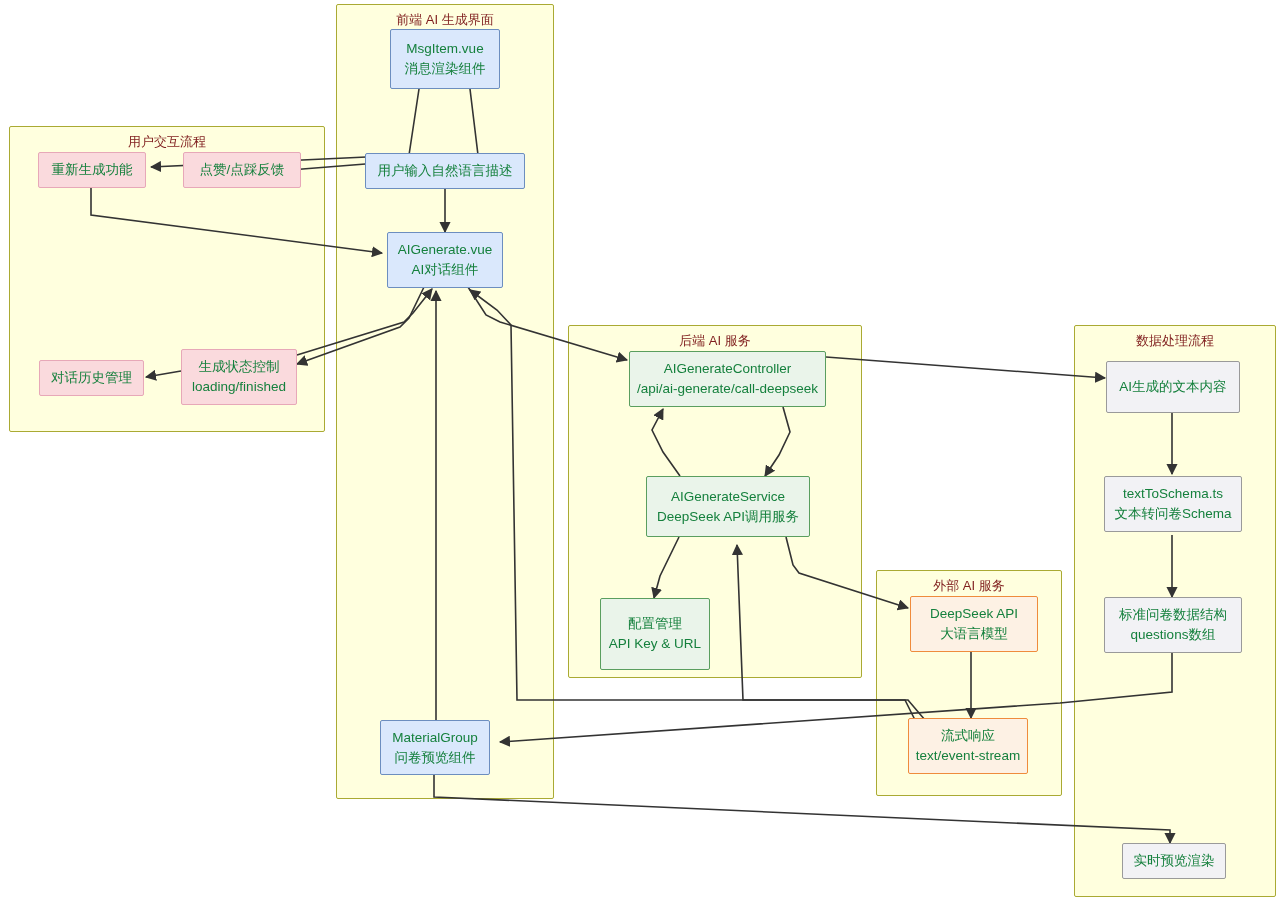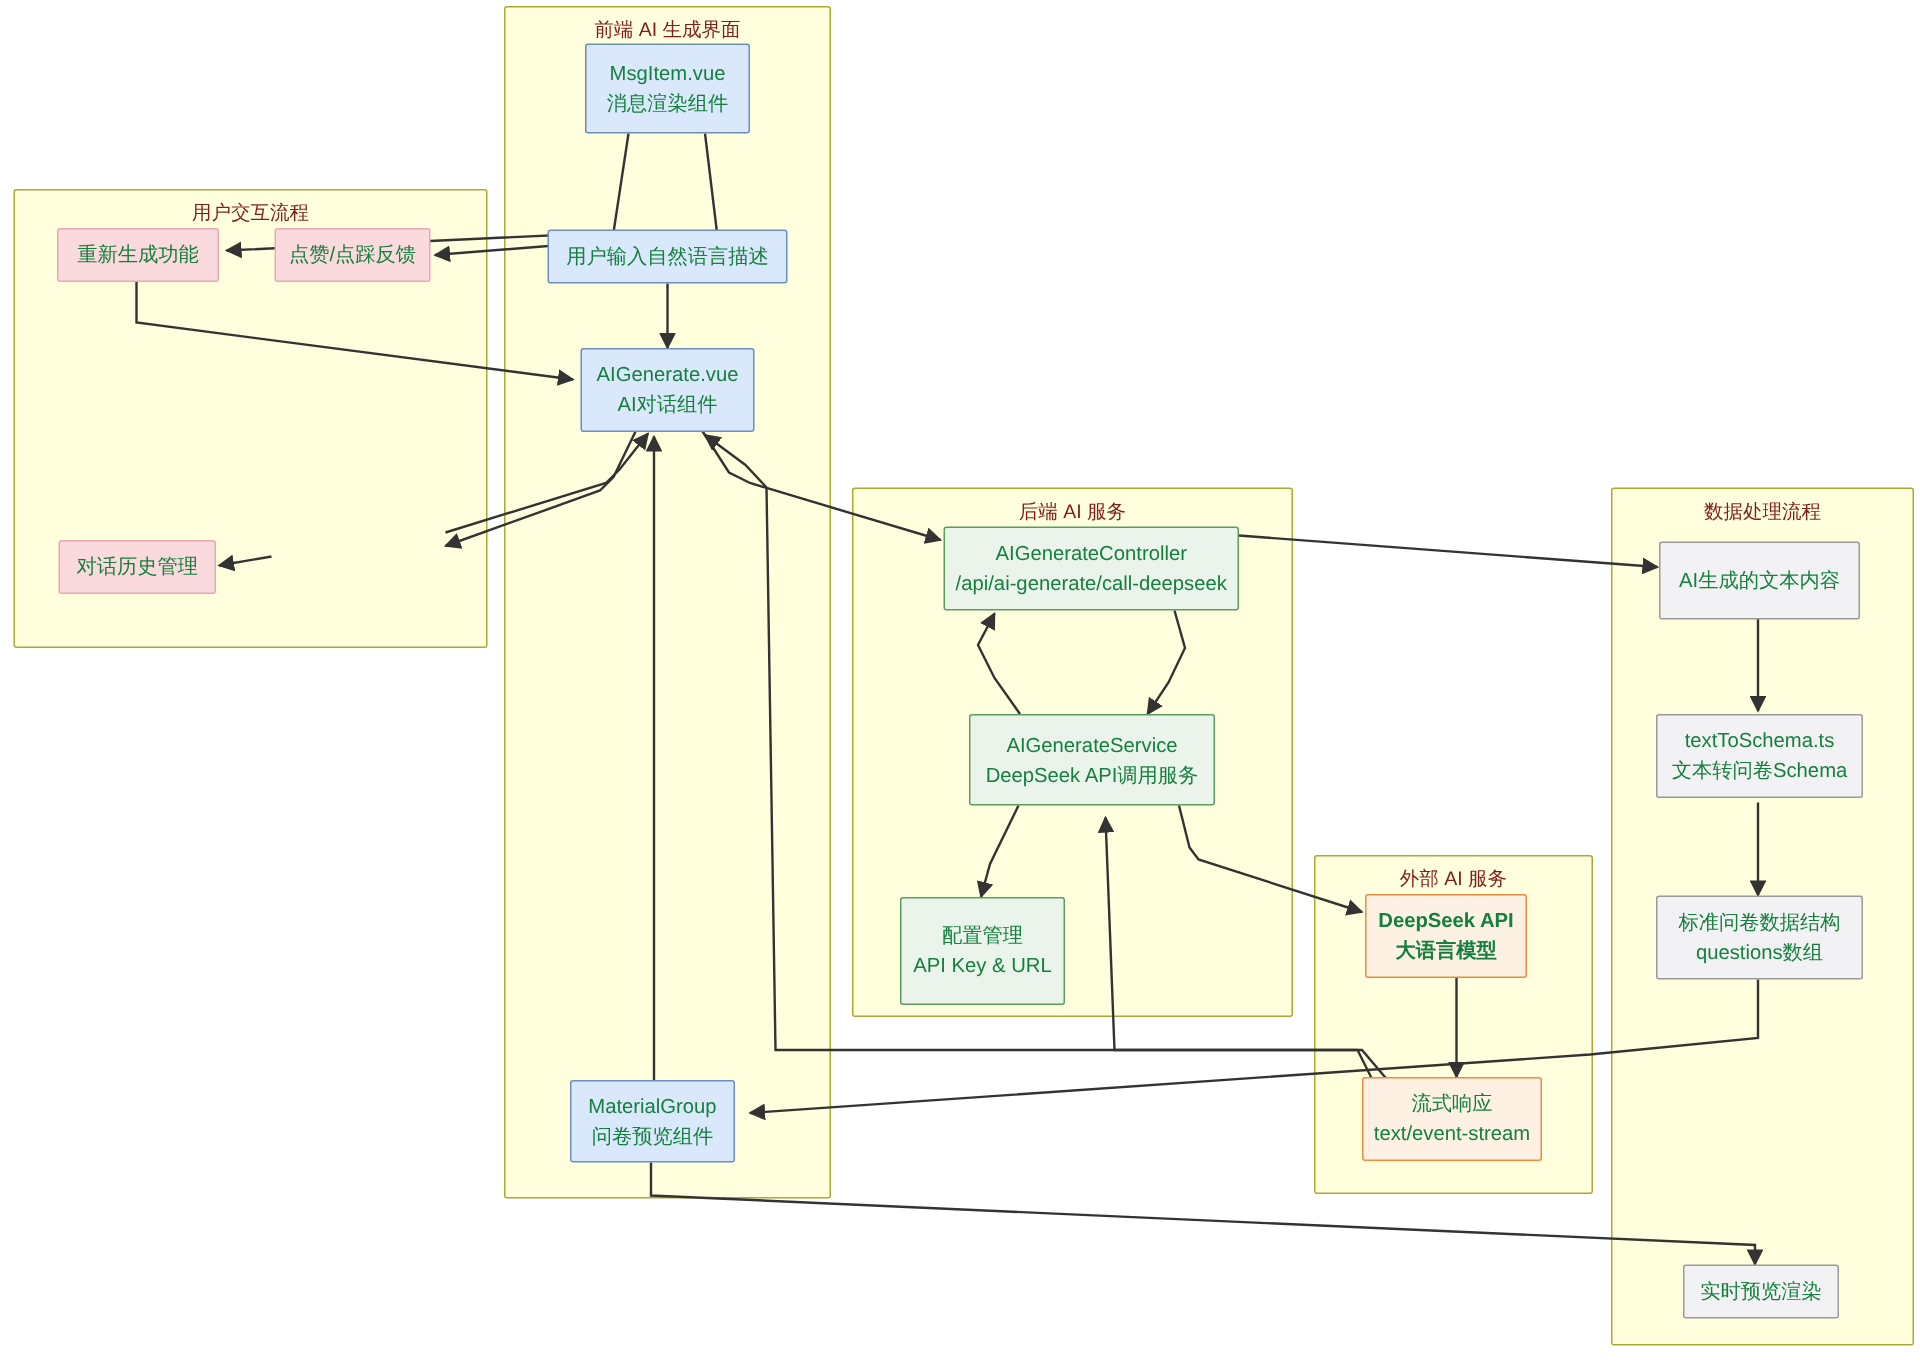--- a/index.html
+++ b/index.html
@@ -180,45 +180,49 @@
 
   <div class="node blue" style="left:380px; top:720px; width:110px; height:55px;">
     <span class="line">MaterialGroup</span>
     <span class="line">问卷预览组件</span>
   </div>
 
   <div class="node pink" style="left:38px; top:152px; width:108px; height:36px;">
     <span class="line">重新生成功能</span>
   </div>
 
-  <div class="node pink" style="left:183px; top:152px; width:104px; height:36px;">
+  <div class="node pink" style="left:183px; top:152px; width:118px; height:36px;">
     <span class="line">点赞/点踩反馈</span>
   </div>
 
   <div class="node pink" style="left:39px; top:360px; width:105px; height:36px;">
     <span class="line">对话历史管理</span>
   </div>
 
+  <div class="node pink" style="left:181px; top:349px; width:116px; height:56px;">
+    <span class="line">生成状态控制</span>
+    <span class="line">loading/finished</span>
+  </div>
 
   <div class="node green" style="left:629px; top:351px; width:197px; height:56px;">
     <span class="line">AIGenerateController</span>
     <span class="line">/api/ai-generate/call-deepseek</span>
   </div>
 
   <div class="node green" style="left:646px; top:476px; width:164px; height:61px;">
     <span class="line">AIGenerateService</span>
     <span class="line">DeepSeek API调用服务</span>
   </div>
 
   <div class="node green" style="left:600px; top:598px; width:110px; height:72px;">
     <span class="line">配置管理</span>
     <span class="line">API Key &amp; URL</span>
   </div>
 
-  <div class="node orange" style="left:910px; top:596px; width:108px; height:56px;font-weight:bold;">
+  <div class="node orange" style="left:910px; top:596px; width:128px; height:56px;">
     <span class="line">DeepSeek API</span>
     <span class="line">大语言模型</span>
   </div>
 
   <div class="node orange" style="left:908px; top:718px; width:120px; height:56px;">
     <span class="line">流式响应</span>
     <span class="line">text/event-stream</span>
   </div>
 
   <div class="node grey" style="left:1106px; top:361px; width:134px; height:52px;">

